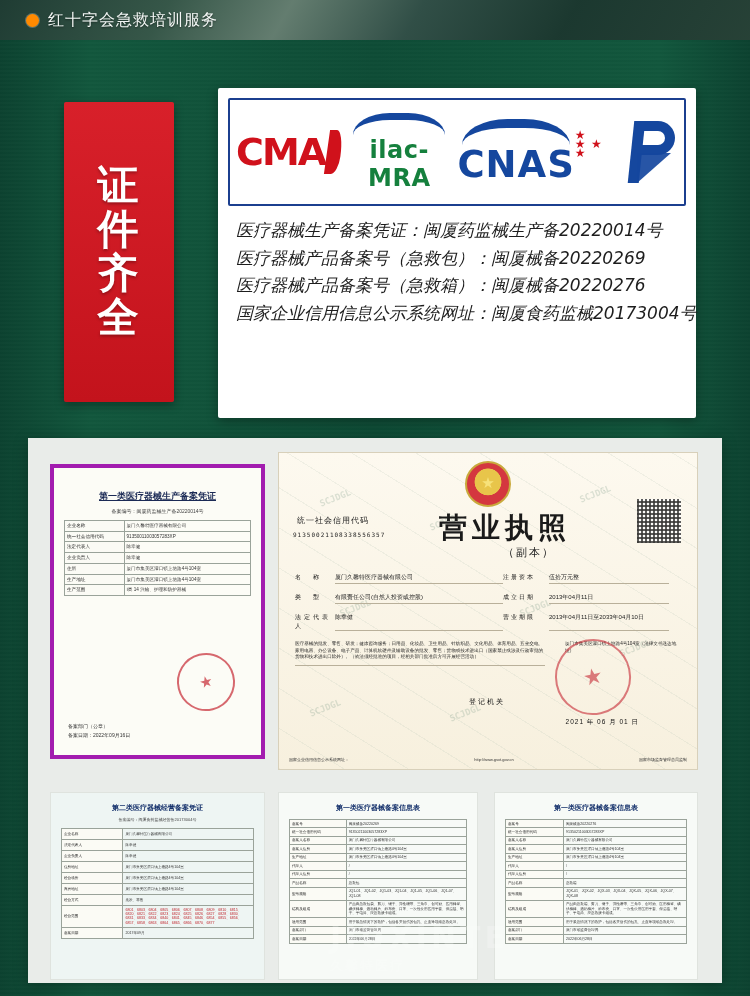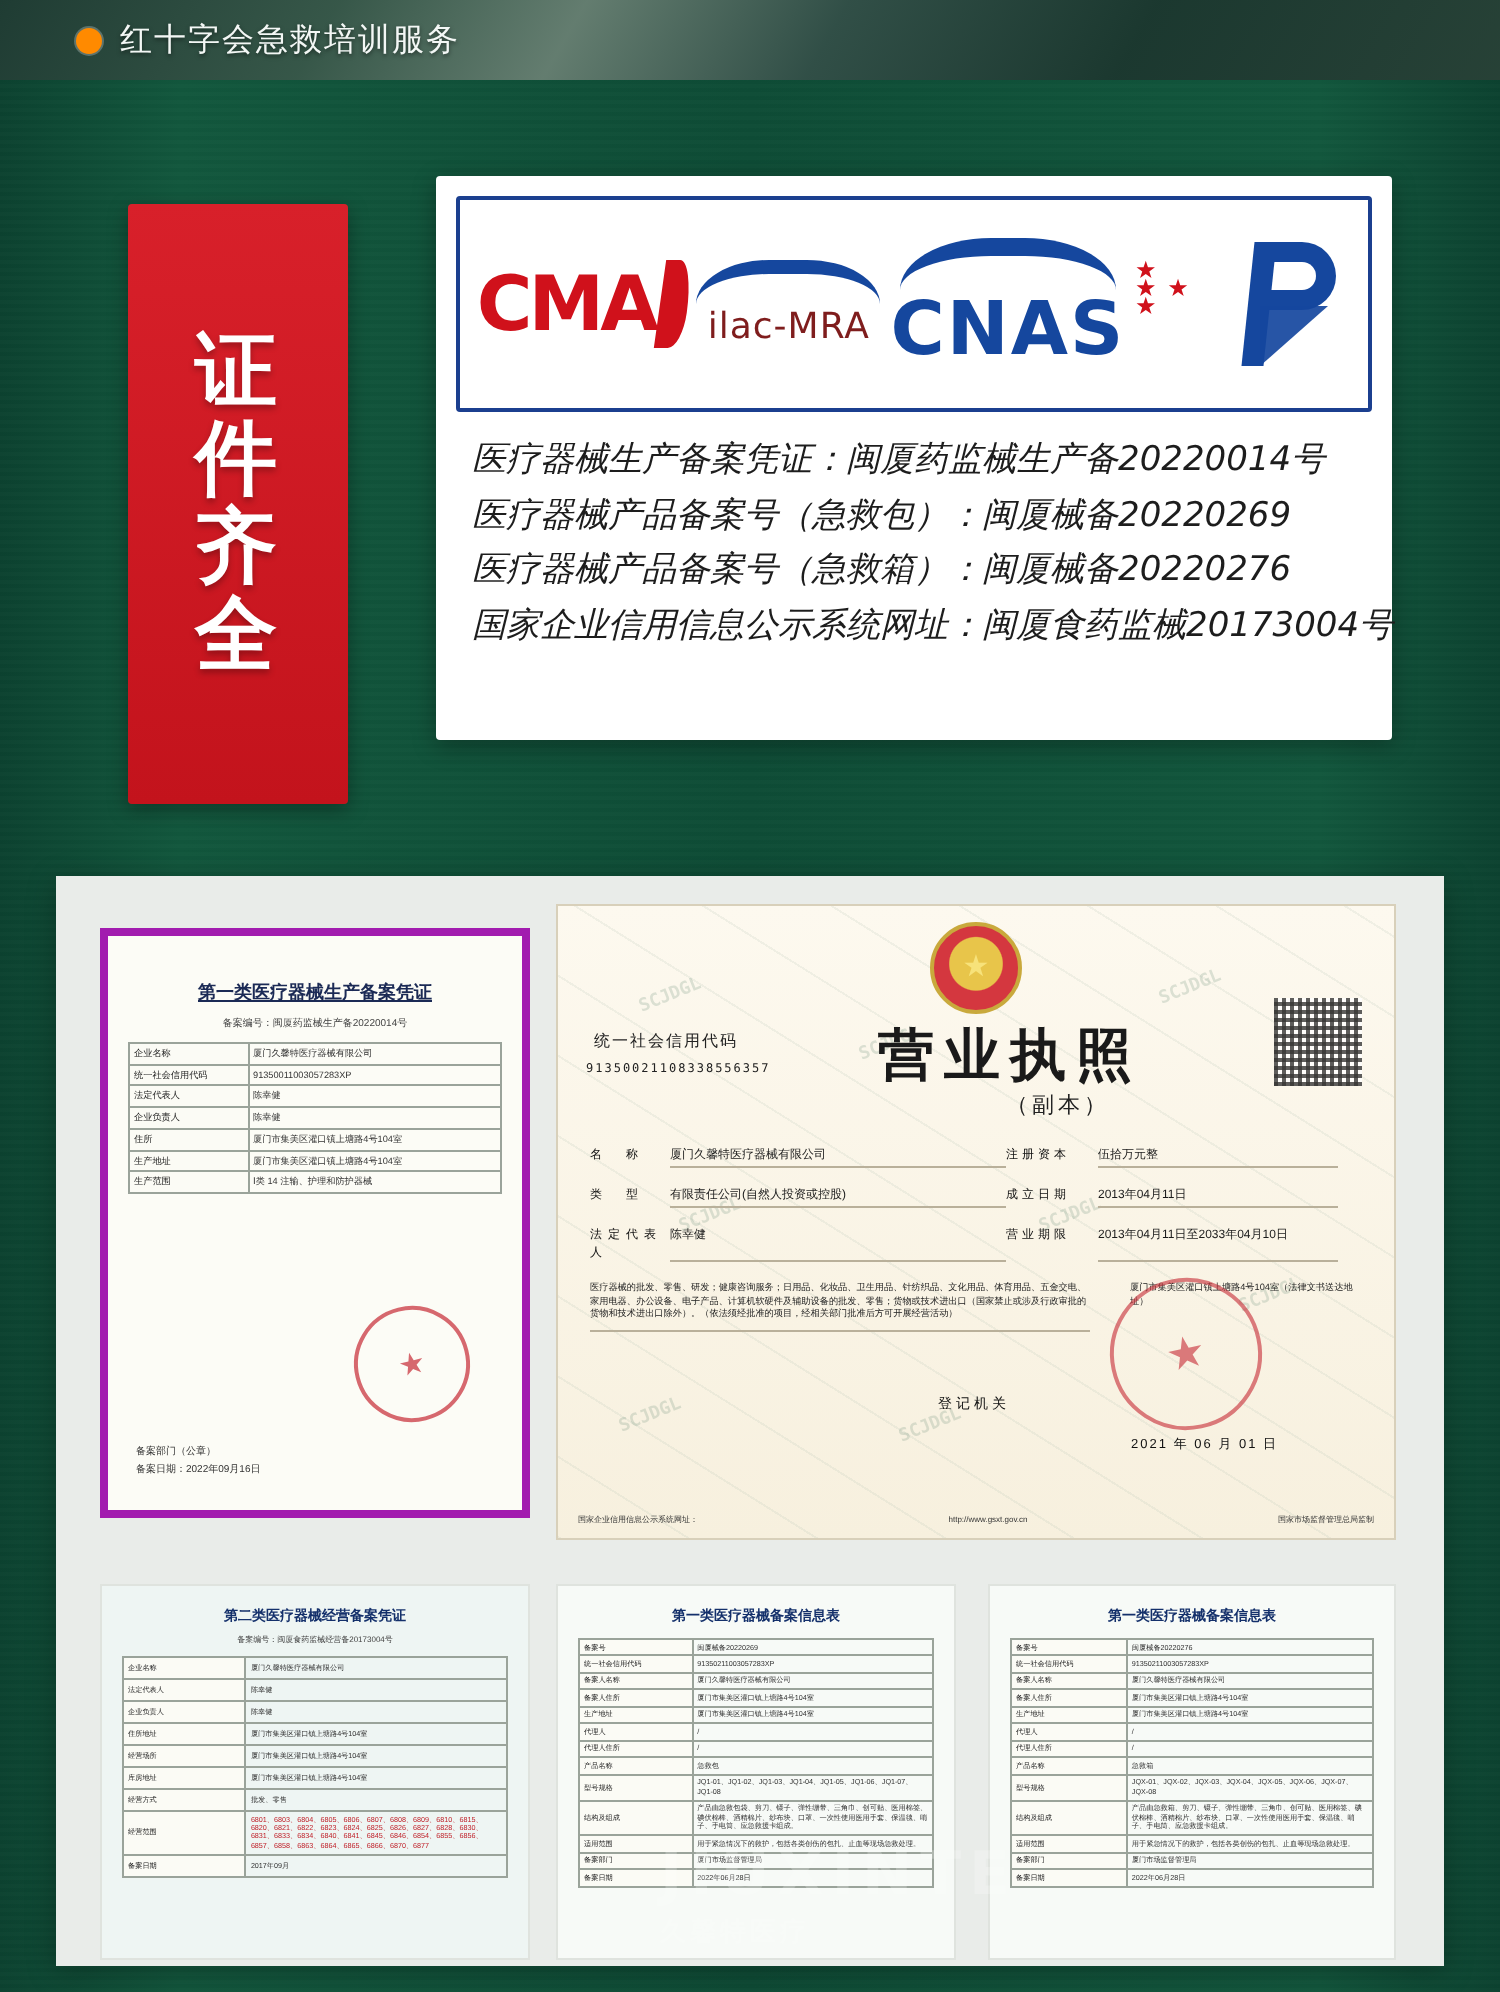--- a/index.html
+++ b/index.html
@@ -18,21 +18,21 @@
     background:#0d3b2a;
     overflow:hidden;
   }
   .topbar-photo {
     position:absolute; left:0; top:0; width:750px; height:40px;
     background:linear-gradient(120deg,#213c34 0%,#3b5a4c 22%,#6d8477 38%,#35514a 55%,#1d3830 75%,#2a4238 100%);
     opacity:.9;
   }
   .topbar-inner {
     position:absolute; left:0; top:0; width:592px; height:40px;
-    display:flex; align-items:center; padding-left:38px;
+    display:flex; align-items:center; padding-left:26px;
   }
   .dot-icon {
     width:13px; height:13px; border-radius:50%;
     background:#ff8a00; margin-right:9px; flex:none;
     box-shadow:0 0 0 1px rgba(255,255,255,.25);
   }
   .topbar-title {
     color:#f3f7f5; font-size:16px; letter-spacing:1px;
     text-shadow:0 1px 2px rgba(0,0,0,.5);
   }
@@ -62,21 +62,21 @@
     padding:10px 0;
   }
   .red-banner span {
     color:#fff; font-size:41px; font-weight:bold; line-height:1.07;
     letter-spacing:2px;
     font-family:"DejaVu Sans","Liberation Sans",sans-serif;
     text-shadow:0 2px 3px rgba(0,0,0,.28);
   }
 
   .cert-card {
-    position:absolute; left:218px; top:0px; width:478px; height:282px;
+    position:absolute; left:218px; top:0px; width:478px; height:330px;
     background:#fff; border-radius:2px;
     box-shadow:0 3px 12px rgba(0,0,0,.32);
     padding:10px 10px 12px 10px;
   }
   .logo-strip {
     height:108px; border:2px solid #1b3f8f; border-radius:2px;
     display:flex; align-items:center; justify-content:space-around;
     padding:0 6px; background:#fff;
   }
   .logo-cma { display:flex; align-items:center; }
@@ -88,21 +88,21 @@
     width:14px; height:44px; margin-left:2px;
     background:#d0111b; border-radius:0 50% 50% 0/0 60% 40% 0;
     transform:skewX(-8deg);
   }
   .logo-ilac { text-align:center; }
   .logo-ilac .ilac-arc {
     width:92px; height:22px; margin:0 auto 1px auto;
     border-top:7px solid #15479e; border-radius:60px 60px 0 0/36px 36px 0 0;
   }
   .logo-ilac .ilac-text {
-    font-size:18px; font-weight:normal; color:#7f1d1d; letter-spacing:.5px;
+    font-size:24px; font-weight:bold; color:#15803d; letter-spacing:.5px;
     font-family:"DejaVu Sans","Liberation Sans",sans-serif;
   }
   .logo-cnas { text-align:center; }
   .logo-cnas .cnas-arc {
     width:108px; height:26px; margin:0 auto -2px auto;
     border-top:9px solid #15479e; border-radius:70px 70px 0 0/40px 40px 0 0;
   }
   .logo-cnas .cnas-text {
     font-size:37px; font-weight:bold; color:#15479e; letter-spacing:1px;
     font-family:"DejaVu Sans","Liberation Sans",sans-serif;

